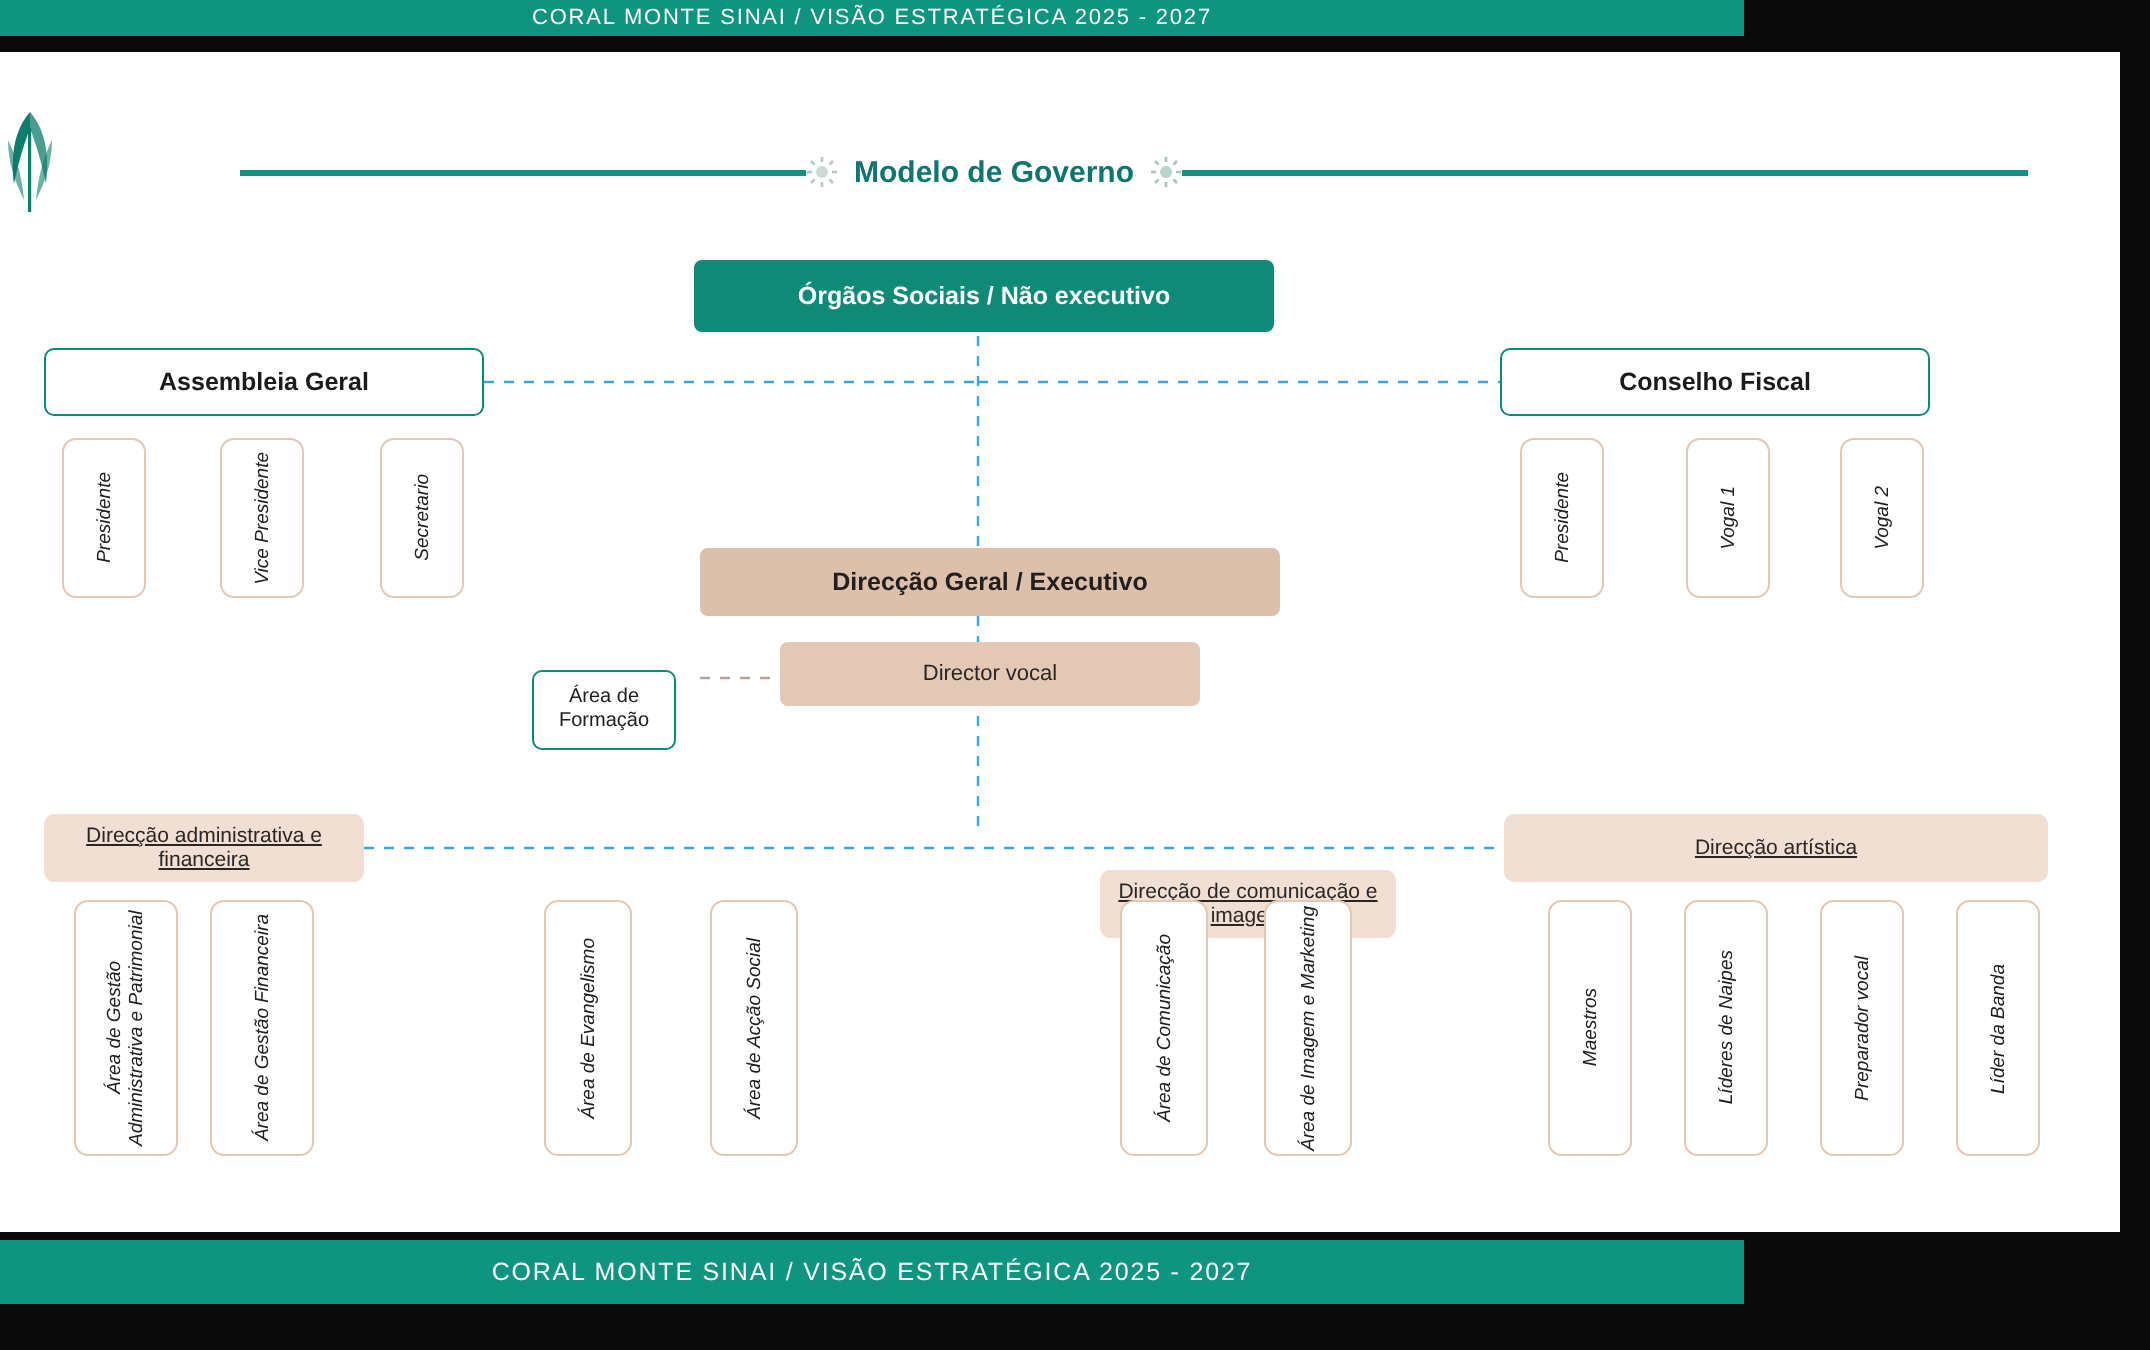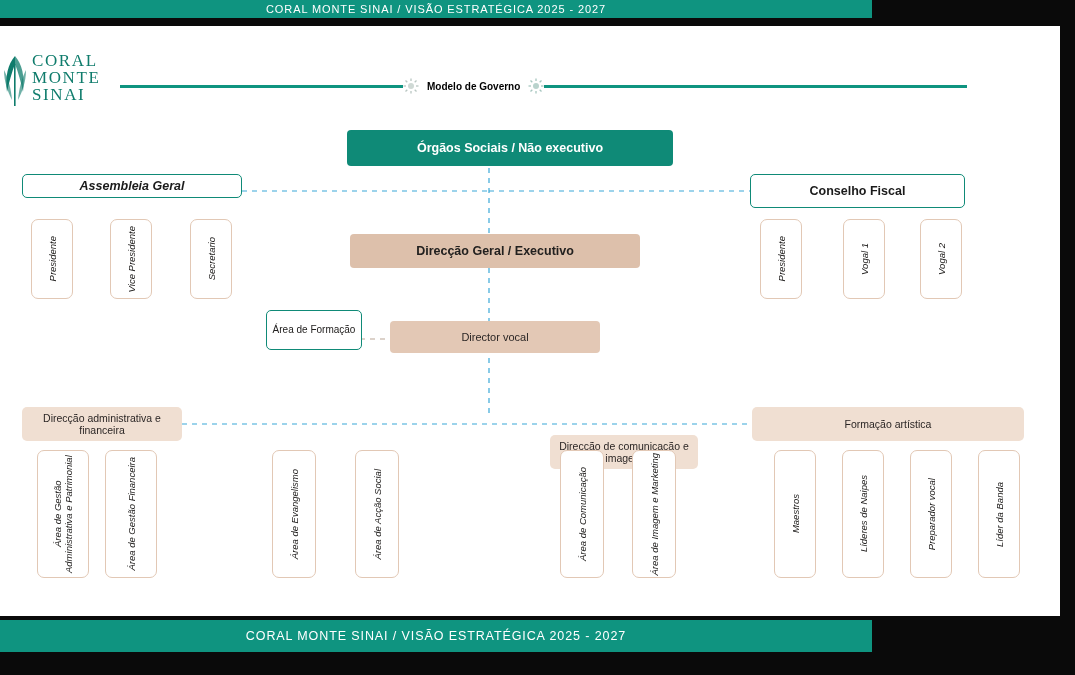--- a/index.html
+++ b/index.html
@@ -50,21 +50,21 @@
   
   .title-row {
     position: absolute; left: 120px; top: 48px;
     width: 910px; height: 24px;
     display: flex; align-items: center;
   }
   .rule { height: 3px; background: #0f9480; flex: 0 0 auto; }
   .rule-left { width: 283px; }
   .rule-right { width: 423px; }
   .title-text {
-    font-size: 10px; font-weight: bold; color: #000000;
+    font-size: 15px; font-weight: bold; color: #0f766e;
     padding: 0 8px; white-space: nowrap;
   }
   .sun { width: 16px; height: 16px; flex: 0 0 auto; }
 
   
   .box { position: absolute; }
 
   .hdr-teal {
     background: #0f8a77;
     color: #ffffff;
@@ -73,20 +73,21 @@
     display: flex; align-items: center; justify-content: center;
     text-align: center;
   }
   .hdr-tan {
     background: #ddc0ab;
     color: #22201f;
     border-radius: 4px;
     font-size: 12.5px; font-weight: bold;
     display: flex; align-items: center; justify-content: center;
     text-align: center;
+    margin-top: 40px;
   }
   .hdr-tan-light {
     background: #e3c8b5;
     color: #2b2625;
     border-radius: 4px;
     font-size: 11px;
     display: flex; align-items: center; justify-content: center;
     text-align: center;
   }
   .outline-teal {
@@ -100,20 +101,21 @@
   }
   .soft-tan {
     background: #f0dfd2;
     border-radius: 5px;
     color: #2b2625;
     font-size: 10.5px;
     display: flex; align-items: center; justify-content: center;
     text-align: center;
     padding: 0 6px;
     line-height: 12px;
+    text-decoration: underline;
   }
   .mini {
     background: #ffffff;
     border: 1.3px solid #e2c8b5;
     border-radius: 7px;
     display: flex; align-items: center; justify-content: center;
   }
   .mini span {
     writing-mode: vertical-rl;
     transform: rotate(180deg);
@@ -163,25 +165,20 @@
   <div class="logo">
     <svg class="logo-mark" viewBox="0 0 26 54">
       <g fill="#0f7c6c">
         <path d="M13 2 C6 10 3 22 5 38 C7 28 10 18 13 10 Z"></path>
         <path d="M13 2 C20 10 23 22 21 38 C19 28 16 18 13 10 Z" opacity="0.75"></path>
         <path d="M2 16 C6 24 9 34 10 46 C6 38 2 28 2 16 Z" opacity="0.6"></path>
         <path d="M24 16 C20 24 17 34 16 46 C20 38 24 28 24 16 Z" opacity="0.6"></path>
         <rect x="12" y="10" width="1.6" height="42"></rect>
       </g>
     </svg>
-    <div class="logo-text">
-      <div>CORAL</div>
-      <div>MONTE</div>
-      <div>SINAI</div>
-    </div>
   </div>
 
   <div class="title-row">
     <div class="rule rule-left"></div>
     <svg class="sun" viewBox="0 0 16 16">
       <circle cx="8" cy="8" r="3" fill="#cfd9d5"></circle>
       <g stroke="#b9c6c2" stroke-width="1.3">
         <line x1="8" y1="0.5" x2="8" y2="3"></line>
           <line x1="8" y1="13" x2="8" y2="15.5"></line>
         <line x1="0.5" y1="8" x2="3" y2="8"></line>
@@ -202,25 +199,25 @@
           <line x1="13" y1="8" x2="15.5" y2="8"></line>
         <line x1="2.5" y1="2.5" x2="4.3" y2="4.3"></line>
           <line x1="11.7" y1="11.7" x2="13.5" y2="13.5"></line>
         <line x1="13.5" y1="2.5" x2="11.7" y2="4.3"></line>
           <line x1="4.3" y1="11.7" x2="2.5" y2="13.5"></line>
       </g>
     </svg>
     <div class="rule rule-right"></div>
   </div>
 
-  <div class="box hdr-teal" style="left:347px; top:104px; width:326px; height:36px;">
+  <div class="box hdr-teal" style="left:347px; top:104px; width:290px; height:36px;">
     <span>Órgãos Sociais / Não executivo</span>
   </div>
 
-  <div class="box outline-teal" style="left:22px; top:148px; width:220px; height:24px;font-style:italic;">
+  <div class="box outline-teal" style="left:22px; top:148px; width:220px; height:34px;">
     <span>Assembleia Geral</span>
   </div>
   <div class="box mini" style="left:31px; top:193px; width:42px; height:80px;">
     <span>Presidente</span>
   </div>
   <div class="box mini" style="left:110px; top:193px; width:42px; height:80px;">
     <span>Vice Presidente</span>
   </div>
   <div class="box mini" style="left:190px; top:193px; width:42px; height:80px;">
     <span>Secretario</span>
@@ -236,21 +233,21 @@
     <span>Vogal 1</span>
   </div>
   <div class="box mini" style="left:920px; top:193px; width:42px; height:80px;">
     <span>Vogal 2</span>
   </div>
 
   <div class="box hdr-tan" style="left:350px; top:208px; width:290px; height:34px;">
     <span>Direcção Geral / Executivo</span>
   </div>
 
-  <div class="box formacao" style="left:266px; top:284px; width:96px; height:40px;">
+  <div class="box formacao" style="left:266px; top:309px; width:72px; height:40px;">
     <span>Área de Formação</span>
   </div>
 
   <div class="box hdr-tan-light" style="left:390px; top:295px; width:210px; height:32px;">
     <span>Director vocal</span>
   </div>
 
   <div class="box soft-tan" style="left:22px; top:381px; width:160px; height:34px;">
     <span>Direcção administrativa e financeira</span>
   </div>
@@ -272,21 +269,21 @@
     <span>Direcção de comunicação e imagem</span>
   </div>
   <div class="box mini" style="left:560px; top:424px; width:44px; height:128px;">
     <span>Área de Comunicação</span>
   </div>
   <div class="box mini" style="left:632px; top:424px; width:44px; height:128px;">
     <span>Área de Imagem e Marketing</span>
   </div>
 
   <div class="box soft-tan" style="left:752px; top:381px; width:272px; height:34px;">
-    <span>Formação artística</span>
+    <span>Direcção artística</span>
   </div>
   <div class="box mini" style="left:774px; top:424px; width:42px; height:128px;">
     <span>Maestros</span>
   </div>
   <div class="box mini" style="left:842px; top:424px; width:42px; height:128px;">
     <span>Líderes de Naipes</span>
   </div>
   <div class="box mini" style="left:910px; top:424px; width:42px; height:128px;">
     <span>Preparador vocal</span>
   </div>

